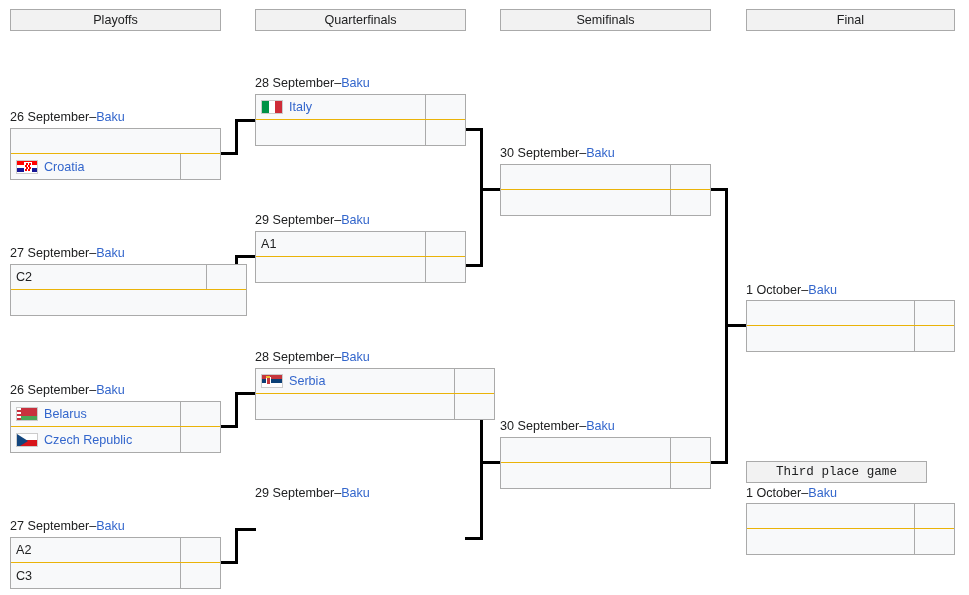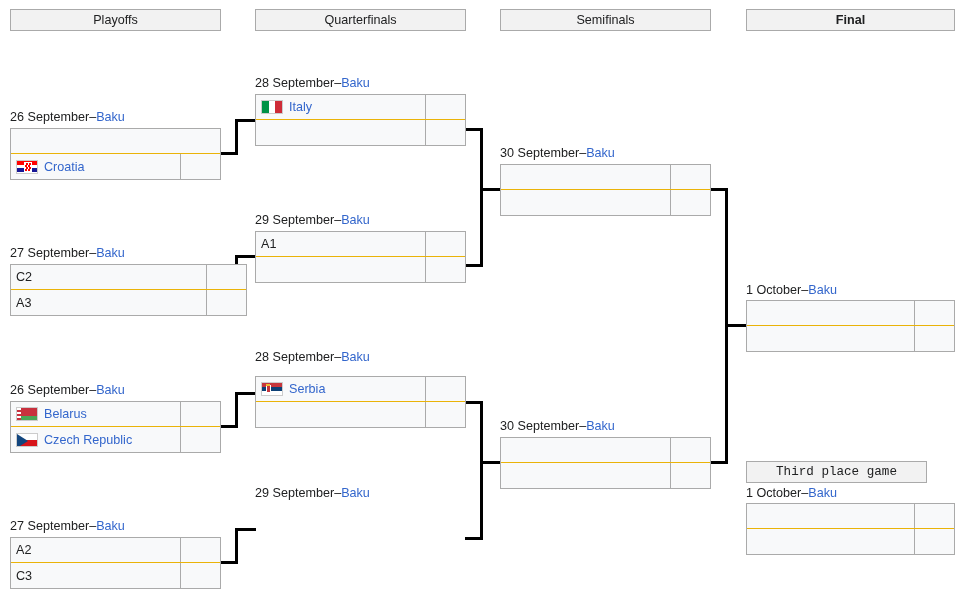--- a/index.html
+++ b/index.html
@@ -173,21 +173,21 @@
   }
 </style>
 </head>
 <body>
 
 <div id="bracket">
 
   <div class="round-header" style="left:10px; top:9px; width:211px;">Playoffs</div>
   <div class="round-header" style="left:255px; top:9px; width:211px;">Quarterfinals</div>
   <div class="round-header" style="left:500px; top:9px; width:211px;">Semifinals</div>
-  <div class="round-header" style="left:746px; top:9px; width:209px;font-weight:bold;">Final</div>
+  <div class="round-header" style="left:746px; top:9px; width:209px;">Final</div>
   <div class="round-header" style="left:746px; top:461px; width:181px;font-family:Liberation Mono, monospace;">Third place game</div>
 
   <div class="line" style="left:220px; top:152px; width:18px; height:3px;"></div>
   <div class="line" style="left:235px; top:119px; width:3px; height:36px;"></div>
   <div class="line" style="left:235px; top:119px; width:21px; height:3px;"></div>
 
   <div class="line" style="left:220px; top:288px; width:18px; height:3px;"></div>
   <div class="line" style="left:235px; top:255px; width:3px; height:36px;"></div>
   <div class="line" style="left:235px; top:255px; width:21px; height:3px;"></div>
 
@@ -239,23 +239,20 @@
     <span>27 September</span><span>–</span><span class="venue">Baku</span>
   </div>
   <div class="match" style="left:10px; top:264px; width:237px;">
     <div class="match-row row-top">
       <div class="team-cell">
         <span class="team-name plain">C2</span>
       </div>
       <div class="score-cell"></div>
     </div>
     <div class="match-row">
-      <div class="team-cell">
-        <span class="team-name plain">A3</span>
-      </div>
       <div class="score-cell"></div>
     </div>
   </div>
 
   <div class="match-date" style="left:10px; top:383px;">
     <span>26 September</span><span>–</span><span class="venue">Baku</span>
   </div>
   <div class="match" style="left:10px; top:401px; width:211px;">
     <div class="match-row row-top">
       <div class="team-cell">
@@ -336,21 +333,21 @@
       <div class="team-cell">
         <span class="team-name plain"></span>
       </div>
       <div class="score-cell"></div>
     </div>
   </div>
 
   <div class="match-date" style="left:255px; top:350px;">
     <span>28 September</span><span>–</span><span class="venue">Baku</span>
   </div>
-  <div class="match" style="left:255px; top:376px; width:211px;">
+  <div class="match" style="left:255px; top:368px; width:240px;">
     <div class="match-row row-top">
       <div class="team-cell">
         <span class="flag flag-serbia">
             <i class="b1"></i>
             <i class="b2"></i>
             <i class="b3"></i>
             <i class="crest"></i>
             <i class="crown"></i>
           </span>
         <span class="team-name">Serbia</span>

